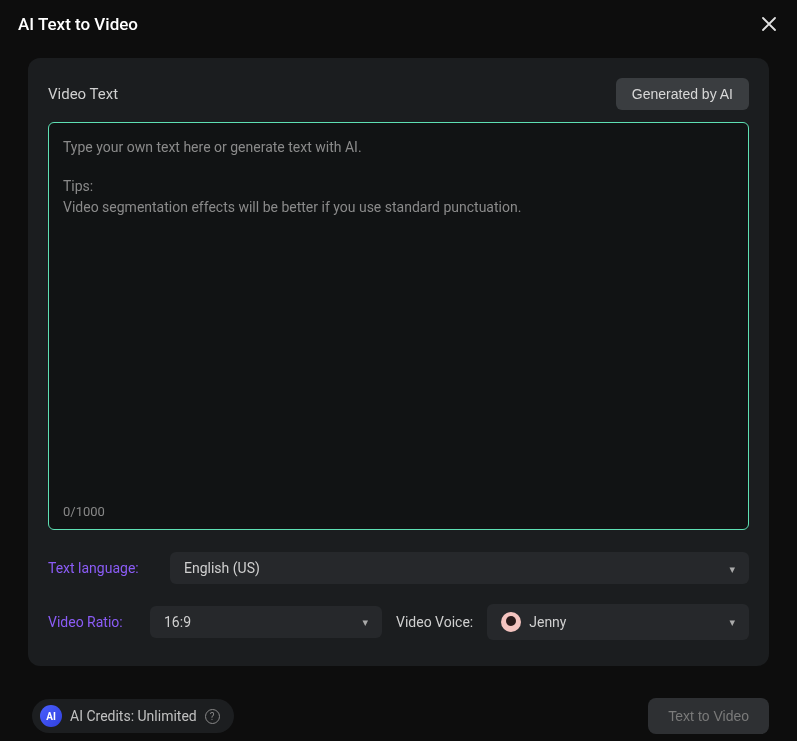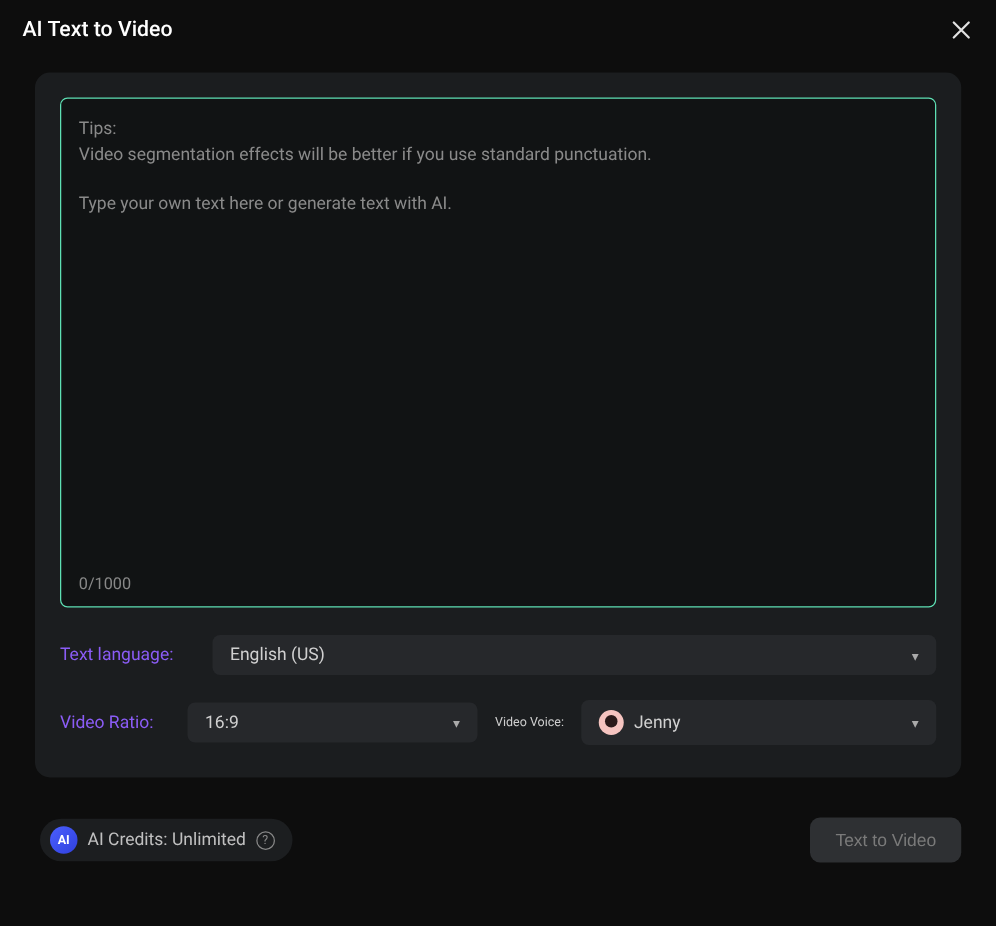--- a/index.html
+++ b/index.html
@@ -244,47 +244,51 @@
       background: #2e3033;
       color: #7a7a7a;
       border: none;
       padding: 10px 20px;
       border-radius: 8px;
       font-size: 14px;
       cursor: pointer;
     }
     
     .label-inline {
-      font-size: 10px;
+      font-size: 14px;
       color: #cfcfcf;
       white-space: nowrap;
     }
   </style>
 </head>
 <body>
 
 <div class="header">
   <div class="header-title">AI Text to Video</div>
   <div class="close-btn">
     <svg width="16" height="16" viewBox="0 0 16 16" fill="none">
       <path d="M2 2 L14 14 M14 2 L2 14" stroke-width="1.8" stroke-linecap="round"></path>
     </svg>
   </div>
 </div>
 
 <div class="main-panel">
 
+  <div class="section-header">
+    <div class="section-label">Video Text</div>
+    <button class="generated-btn">Generated by AI</button>
+  </div>
 
   <div class="textarea-wrap">
     <div class="textarea-placeholder">
+      <p>Type your own text here or generate text with AI.</p>
       <p>
         <span>Tips:</span><br>
         <span>Video segmentation effects will be better if you use standard punctuation.</span>
       </p>
-      <p>Type your own text here or generate text with AI.</p>
     </div>
     <div class="char-count">0/1000</div>
   </div>
 
   <div class="row">
     <div class="row-label">Text language:</div>
     <div class="dropdown full">
       <span>English (US)</span>
       <span class="chevron">▾</span>
     </div>

